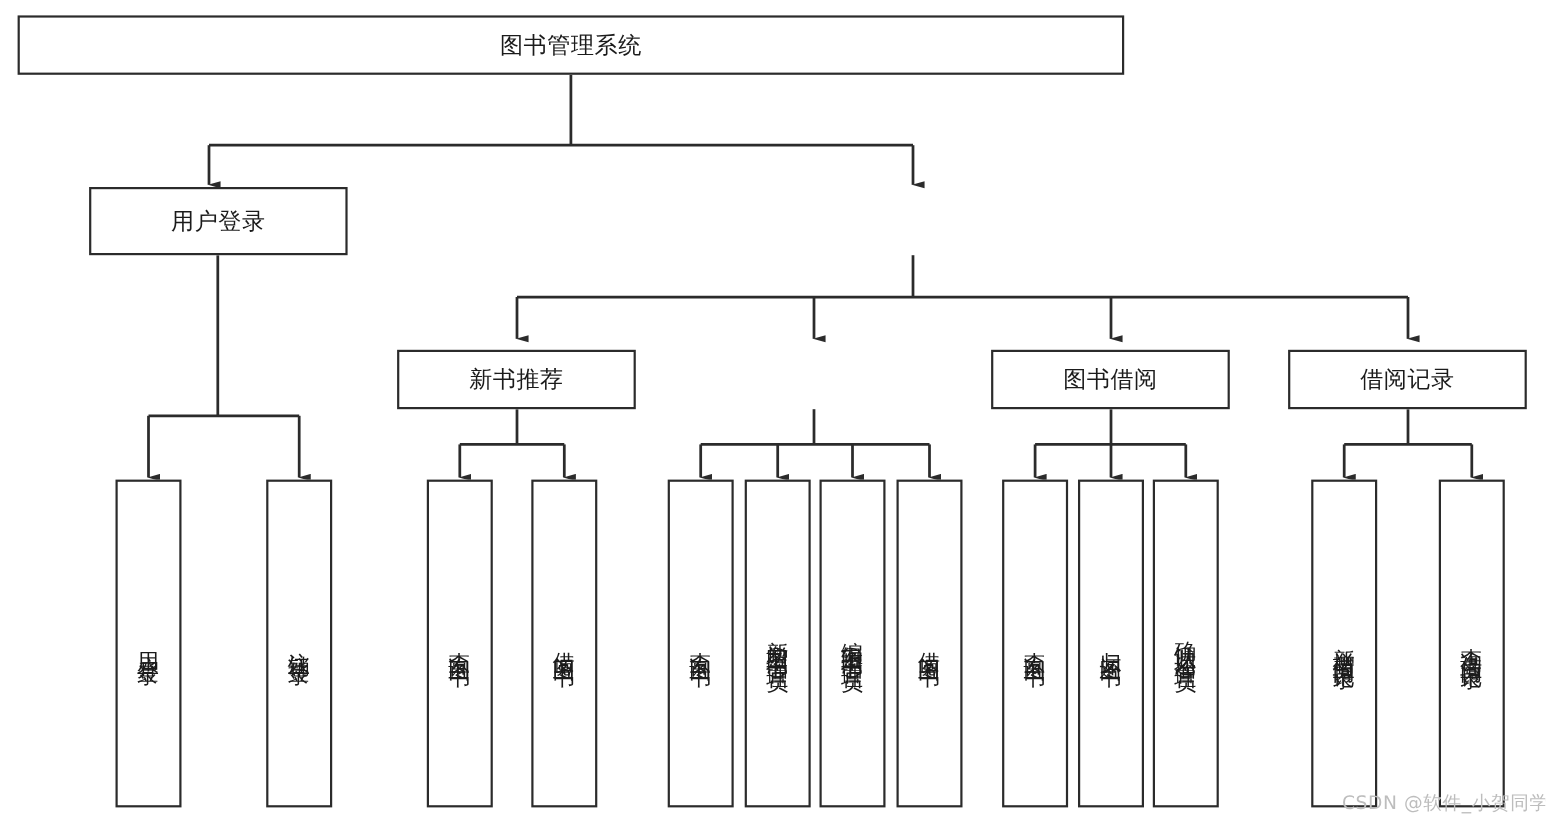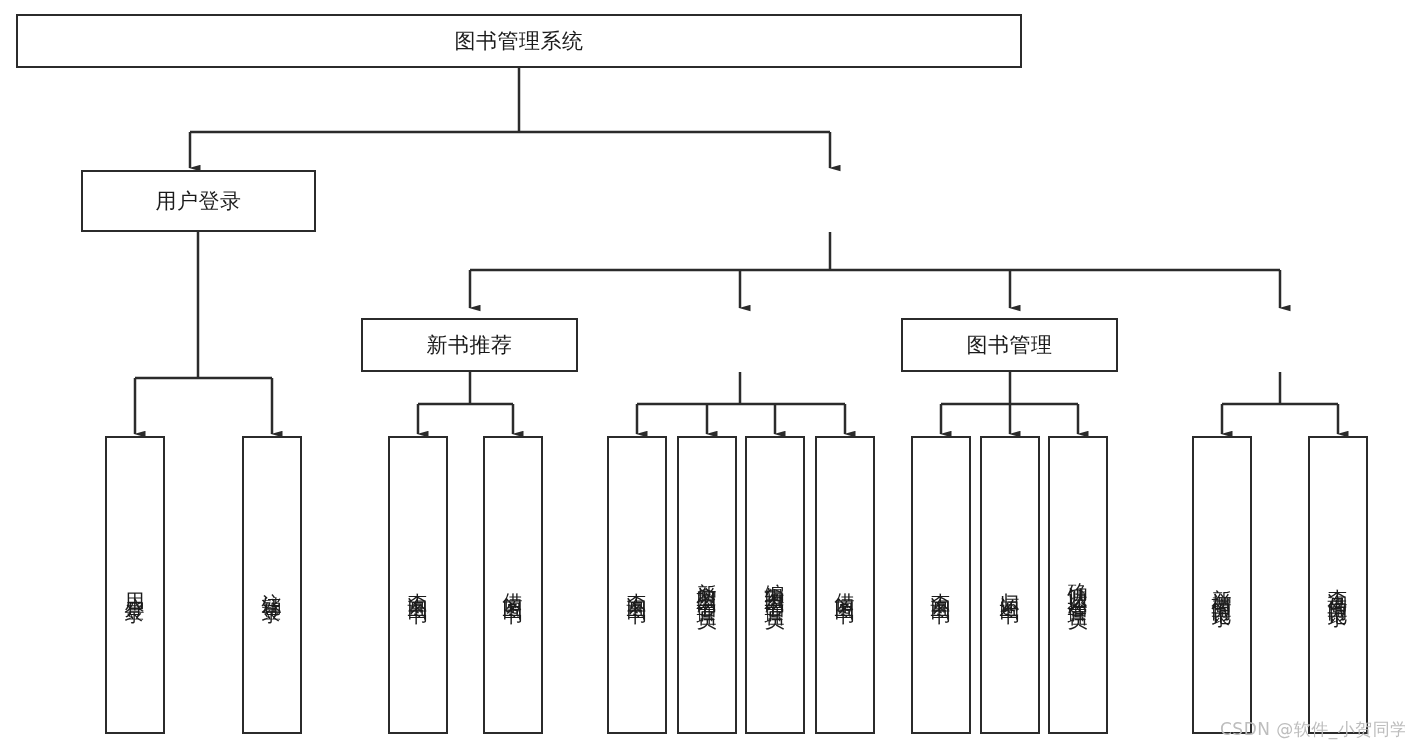--- a/index.html
+++ b/index.html
@@ -128,21 +128,24 @@
   </div>
 
   <div class="node horiz" style="left:81px; top:170px; width:235px; height:62px;">
     <span class="label">用户登录</span>
   </div>
 
   <div class="node horiz" style="left:361px; top:318px; width:217px; height:54px;align-items:center;">
     <span class="label">新书推荐</span>
   </div>
   <div class="node horiz" style="left:901px; top:318px; width:217px; height:54px;">
-    <span class="label">图书管理</span>
+    <span class="label">图书借阅</span>
+  </div>
+  <div class="node horiz" style="left:1171px; top:318px; width:217px; height:54px;">
+    <span class="label">借阅记录</span>
   </div>
 
   <div class="node vert" style="left:105px; top:436px; width:60px; height:298px;">
     <span class="label">用户登录</span>
   </div>
   <div class="node vert" style="left:242px; top:436px; width:60px; height:298px;">
     <span class="label">注销登录</span>
   </div>
 
   <div class="node vert" style="left:388px; top:436px; width:60px; height:298px;">

